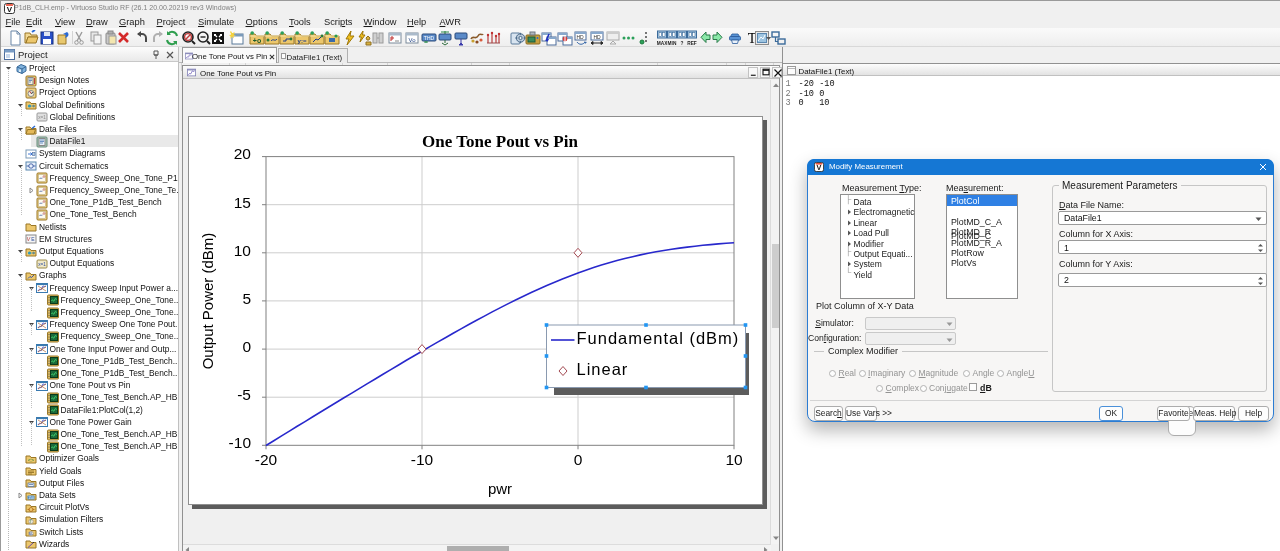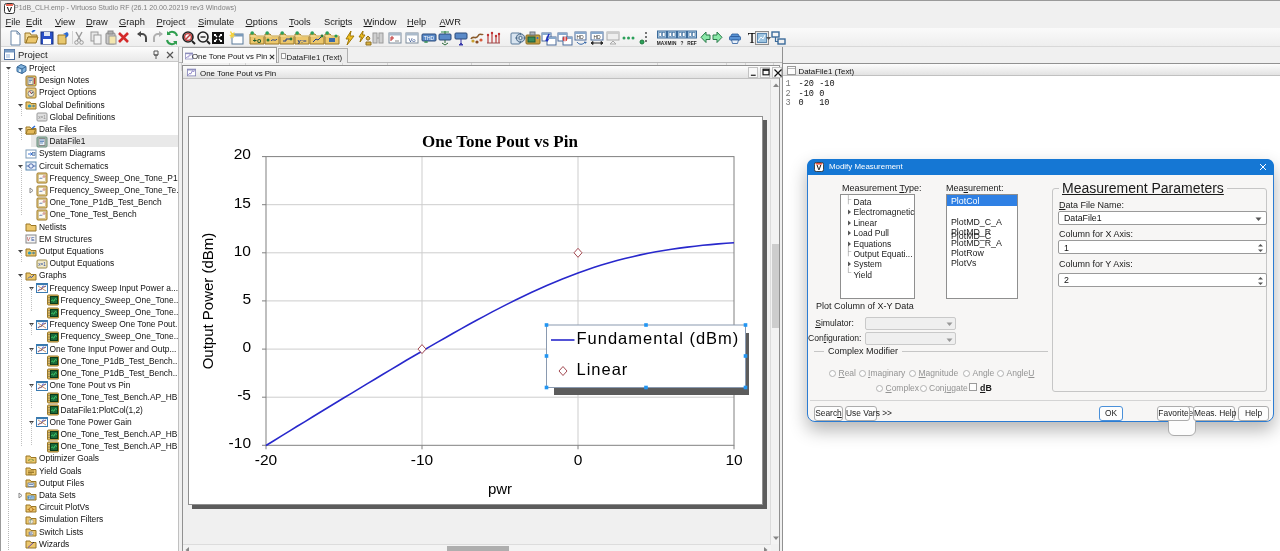--- a/index.html
+++ b/index.html
@@ -807,42 +807,42 @@
           <path d="M1 0.5l3 2.5-3 2.5z" fill="#555"></path>
         </svg>
         <span class="abs" style="left:12.5px;top:22.8px;white-space:nowrap;">Linear</span>
         <svg class="abs" style="left:6px;top:35.2px" width="5" height="6" viewBox="0 0 5 6">
           <path d="M1 0.5l3 2.5-3 2.5z" fill="#555"></path>
         </svg>
         <span class="abs" style="left:12.5px;top:33.2px;white-space:nowrap;">Load Pull</span>
         <svg class="abs" style="left:6px;top:45.6px" width="5" height="6" viewBox="0 0 5 6">
           <path d="M1 0.5l3 2.5-3 2.5z" fill="#555"></path>
         </svg>
-        <span class="abs" style="left:12.5px;top:43.6px;white-space:nowrap;">Equations</span>
+        <span class="abs" style="left:12.5px;top:43.6px;white-space:nowrap;">Modifier</span>
         <span class="abs" style="left:4px;top:51.0px;color:#999;">├</span>
         <span class="abs" style="left:12.5px;top:54.0px;white-space:nowrap;">Output Equati...</span>
         <svg class="abs" style="left:6px;top:66.4px" width="5" height="6" viewBox="0 0 5 6">
           <path d="M1 0.5l3 2.5-3 2.5z" fill="#555"></path>
         </svg>
         <span class="abs" style="left:12.5px;top:64.4px;white-space:nowrap;">System</span>
         <span class="abs" style="left:4px;top:71.8px;color:#999;">└</span>
         <span class="abs" style="left:12.5px;top:74.8px;white-space:nowrap;">Yield</span>
       </div>
       <div class="abs" style="left:138px;top:34px;width:72px;height:105px;background:#fff;border:1px solid #8f8f8f;font-size:8.8px;color:#1a1a1a;">
         <div class="abs" style="left:0;top:0;width:70px;height:10.6px;background:#2f80e4;"></div>
         <span class="abs" style="left:4px;top:1.0px;color:#fff;">PlotCol</span>
         <span class="abs" style="left:4px;top:11.4px;margin-top:25px;">PlotMD_C</span>
         <span class="abs" style="left:4px;top:21.8px;text-align:center;">PlotMD_C_A</span>
         <span class="abs" style="left:4px;top:32.2px;">PlotMD_R</span>
         <span class="abs" style="left:4px;top:42.6px;">PlotMD_R_A</span>
         <span class="abs" style="left:4px;top:53.0px;">PlotRow</span>
         <span class="abs" style="left:4px;top:63.400000000000006px;">PlotVs</span>
       </div>
       <fieldset class="abs" style="left:244px;top:20px;width:215px;height:212px;border:1px solid #c6c6c6;border-radius:3px;">
-        <legend style="font-size:14px;color:#1a1a1a;margin-left:6px;padding:0 3px;text-decoration:underline;">Measurement Parameters</legend>
+        <legend style="font-size:10px;color:#1a1a1a;margin-left:6px;padding:0 3px;">Measurement Parameters</legend>
       </fieldset>
       <span class="abs" style="left:251px;top:39.5px;font-size:9px;color:#1a1a1a;white-space:nowrap;"><u>D</u>ata File Name:</span>
       <div class="abs" style="left:250px;top:50.5px;width:209px;height:14px;background:#fff;border:1px solid #9a9a9a;border-radius:2px;">
 <span class="abs" style="left:5px;top:1.5px;font-size:8.8px;color:#111;">DataFile1</span>
 <svg class="abs" style="left:196px;top:5px" width="7" height="5" viewBox="0 0 7 5">
           <path d="M0.5 0.5L3.5 4l3-3.5z" fill="#555"></path>
         </svg>
       </div>
       <span class="abs" style="left:251px;top:68.5px;font-size:9px;color:#1a1a1a;white-space:nowrap;">Column for X Axis:</span>
       <div class="abs" style="left:250px;top:80px;width:209px;height:14px;background:#fff;border:1px solid #9a9a9a;border-radius:2px;">

